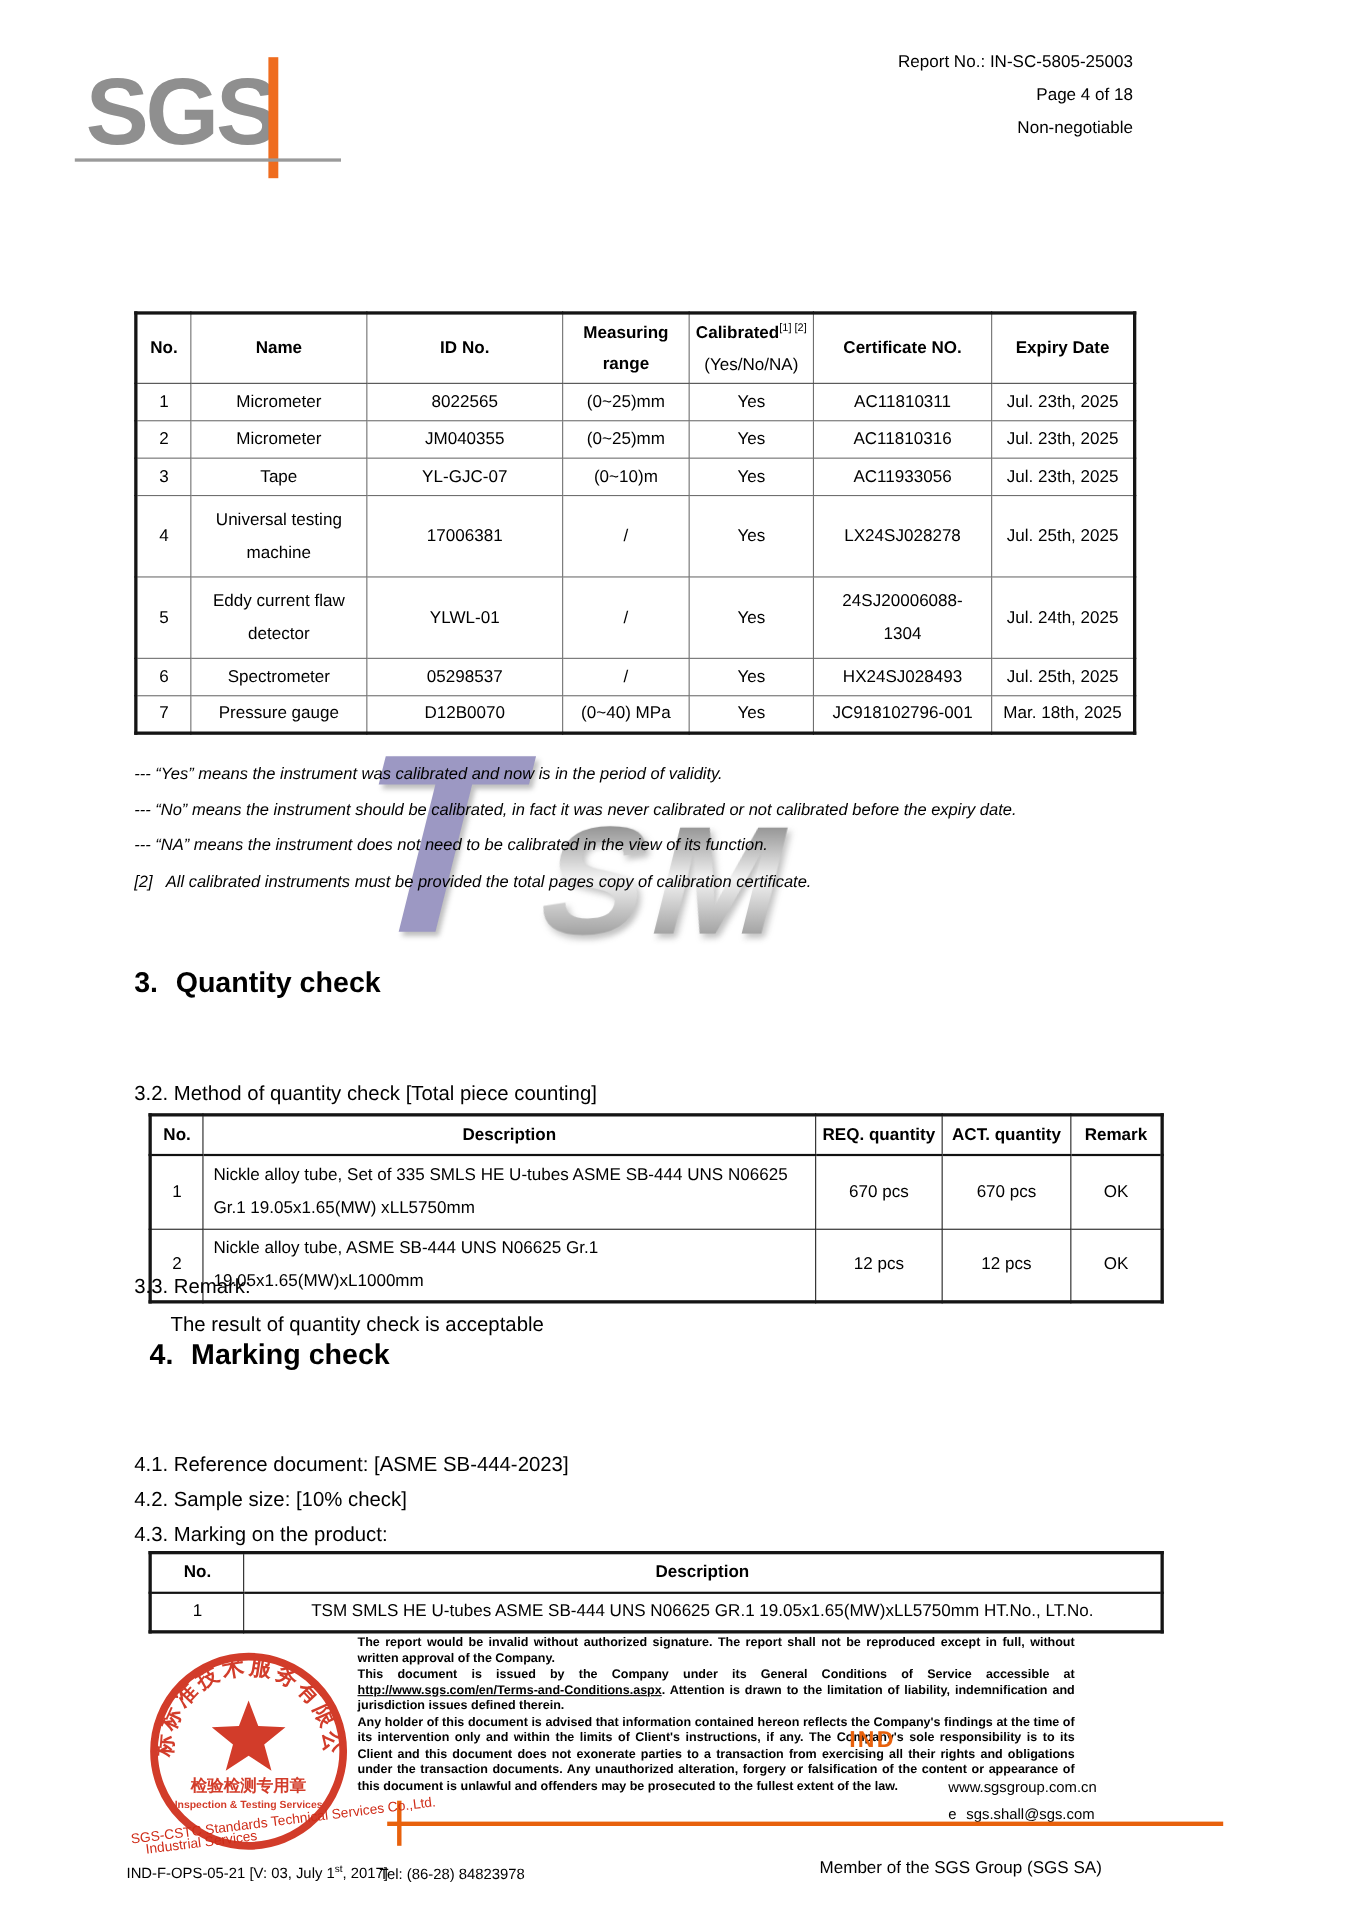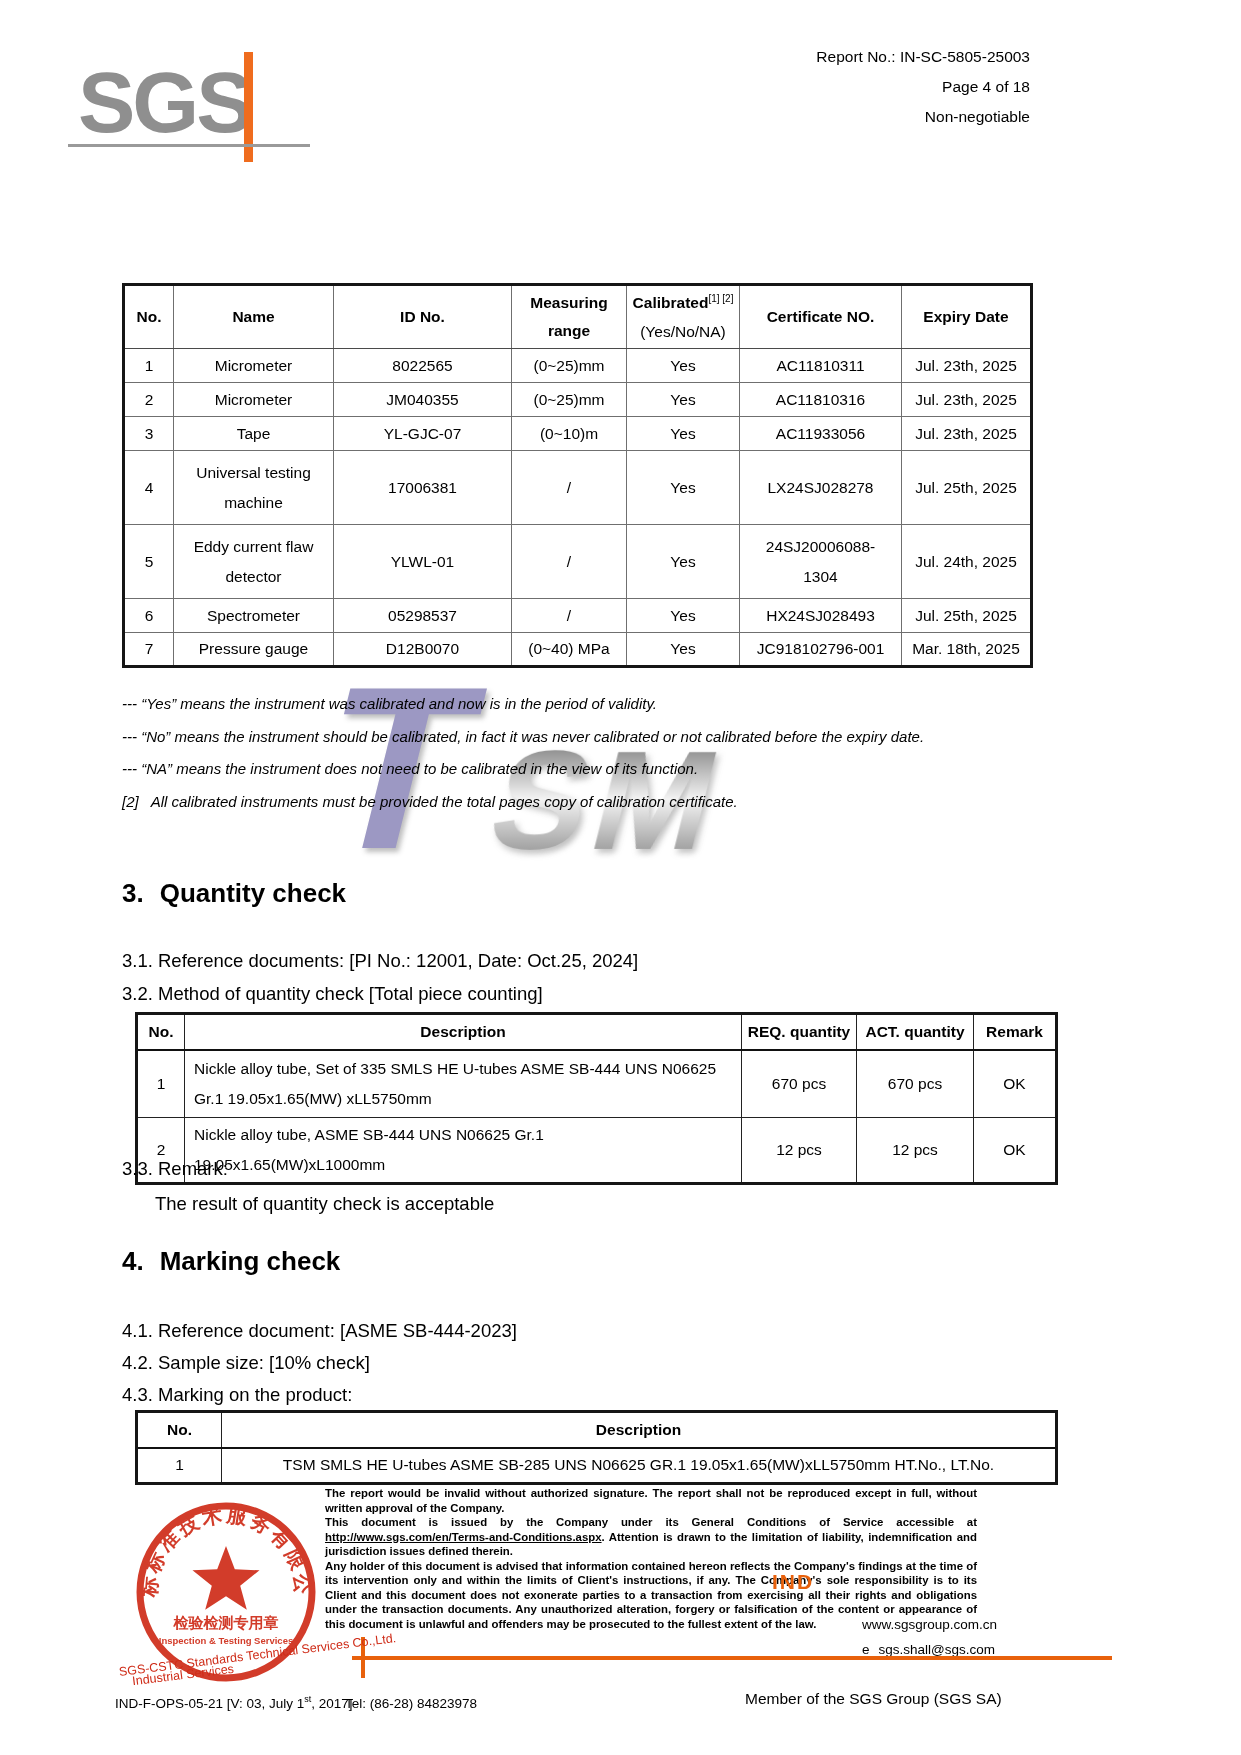--- a/index.html
+++ b/index.html
@@ -48,21 +48,21 @@
   .wm-s,.wm-m{font-size:140px;line-height:106px;
        background:linear-gradient(180deg,#8e8e8e 0%,#f3f3f3 48%,#9b9b9b 100%);
        -webkit-background-clip:text;background-clip:text;color:transparent;
        filter:drop-shadow(4px 4px 3px rgba(80,80,80,.35));}
   .wm-s{margin-left:34px;}
   .wm-m{margin-left:8px;}
 
   
   .h-sec{position:absolute;left:122px;margin:0;font-size:26px;font-weight:bold;z-index:1;}
   .hnum{margin-right:16px;}
-  .h3{top:878px;} .h4{top:1246px;}
+  .h3{top:878px;} .h4{top:1216px;margin-left:14px;}
   .line{position:absolute;left:122px;font-size:18.5px;z-index:1;white-space:nowrap;}
   .l31{top:950px;} .l32{top:983px;}
   .l33{top:1158px;} .lremark{left:155px;top:1193px;}
   .l41{top:1320px;} .l42{top:1352px;} .l43{top:1384px;}
 
   
   .stamp{position:absolute;left:122px;top:1496px;z-index:2;opacity:.92;}
   .stamp-co{position:absolute;color:#cf2c18;font-size:12.5px;z-index:2;white-space:nowrap;}
   .stamp-co1{left:118px;top:1648px;transform:rotate(-7deg);}
   .stamp-co2{left:132px;top:1668px;transform:rotate(-7deg);}
@@ -201,21 +201,20 @@
   </table>
 
   <div class="footnotes">
     <p>--- “Yes” means the instrument was calibrated and now is in the period of validity.</p>
     <p>--- “No” means the instrument should be calibrated, in fact it was never calibrated or not calibrated before the expiry date.</p>
     <p>--- “NA” means the instrument does not need to be calibrated in the view of its function.</p>
     <p><span class="fn2l">[2]</span><span>All calibrated instruments must be provided the total pages copy of calibration certificate.</span></p>
   </div>
 
   <h2 class="h-sec h3"><span class="hnum">3.</span><span>Quantity check</span></h2>
-  <div class="line l31">3.1. Reference documents: [PI No.: 12001, Date: Oct.25, 2024]</div>
   <div class="line l32">3.2. Method of quantity check [Total piece counting]</div>
 
   <table class="q-table">
     <colgroup>
       <col style="width:48px">
         <col style="width:557px">
         <col style="width:115px">
       <col style="width:117px">
         <col style="width:83px">
     </colgroup>
@@ -261,21 +260,21 @@
       </colgroup>
     <thead>
       <tr style="height:36px">
         <th>No.</th>
         <th>Description</th>
       </tr>
     </thead>
     <tbody>
       <tr style="height:36px">
         <td>1</td>
-        <td>TSM SMLS HE U-tubes ASME SB-285 UNS N06625 GR.1 19.05x1.65(MW)xLL5750mm HT.No., LT.No.</td>
+        <td>TSM SMLS HE U-tubes ASME SB-444 UNS N06625 GR.1 19.05x1.65(MW)xLL5750mm HT.No., LT.No.</td>
       </tr>
     </tbody>
   </table>
 
   <svg class="stamp" width="208" height="196" viewBox="0 0 208 196">
     <circle cx="104" cy="96" r="86" fill="none" stroke="#cf2c18" stroke-width="7"></circle>
     <polygon fill="#cf2c18" points="104,50 112.8,73.2 137.5,74.3 118.2,89.8 124.8,113.7 104,100.2 83.2,113.7 89.8,89.8 70.5,74.3 95.2,73.2"></polygon>
     <path id="stamp-arc" d="M 34,96 A 70,70 0 0 1 174,96" fill="none"></path>
     <text font-size="20" font-weight="bold" fill="#cf2c18" letter-spacing="3">
       <textPath href="#stamp-arc" startOffset="50%" text-anchor="middle">通标标准技术服务有限公司</textPath>

